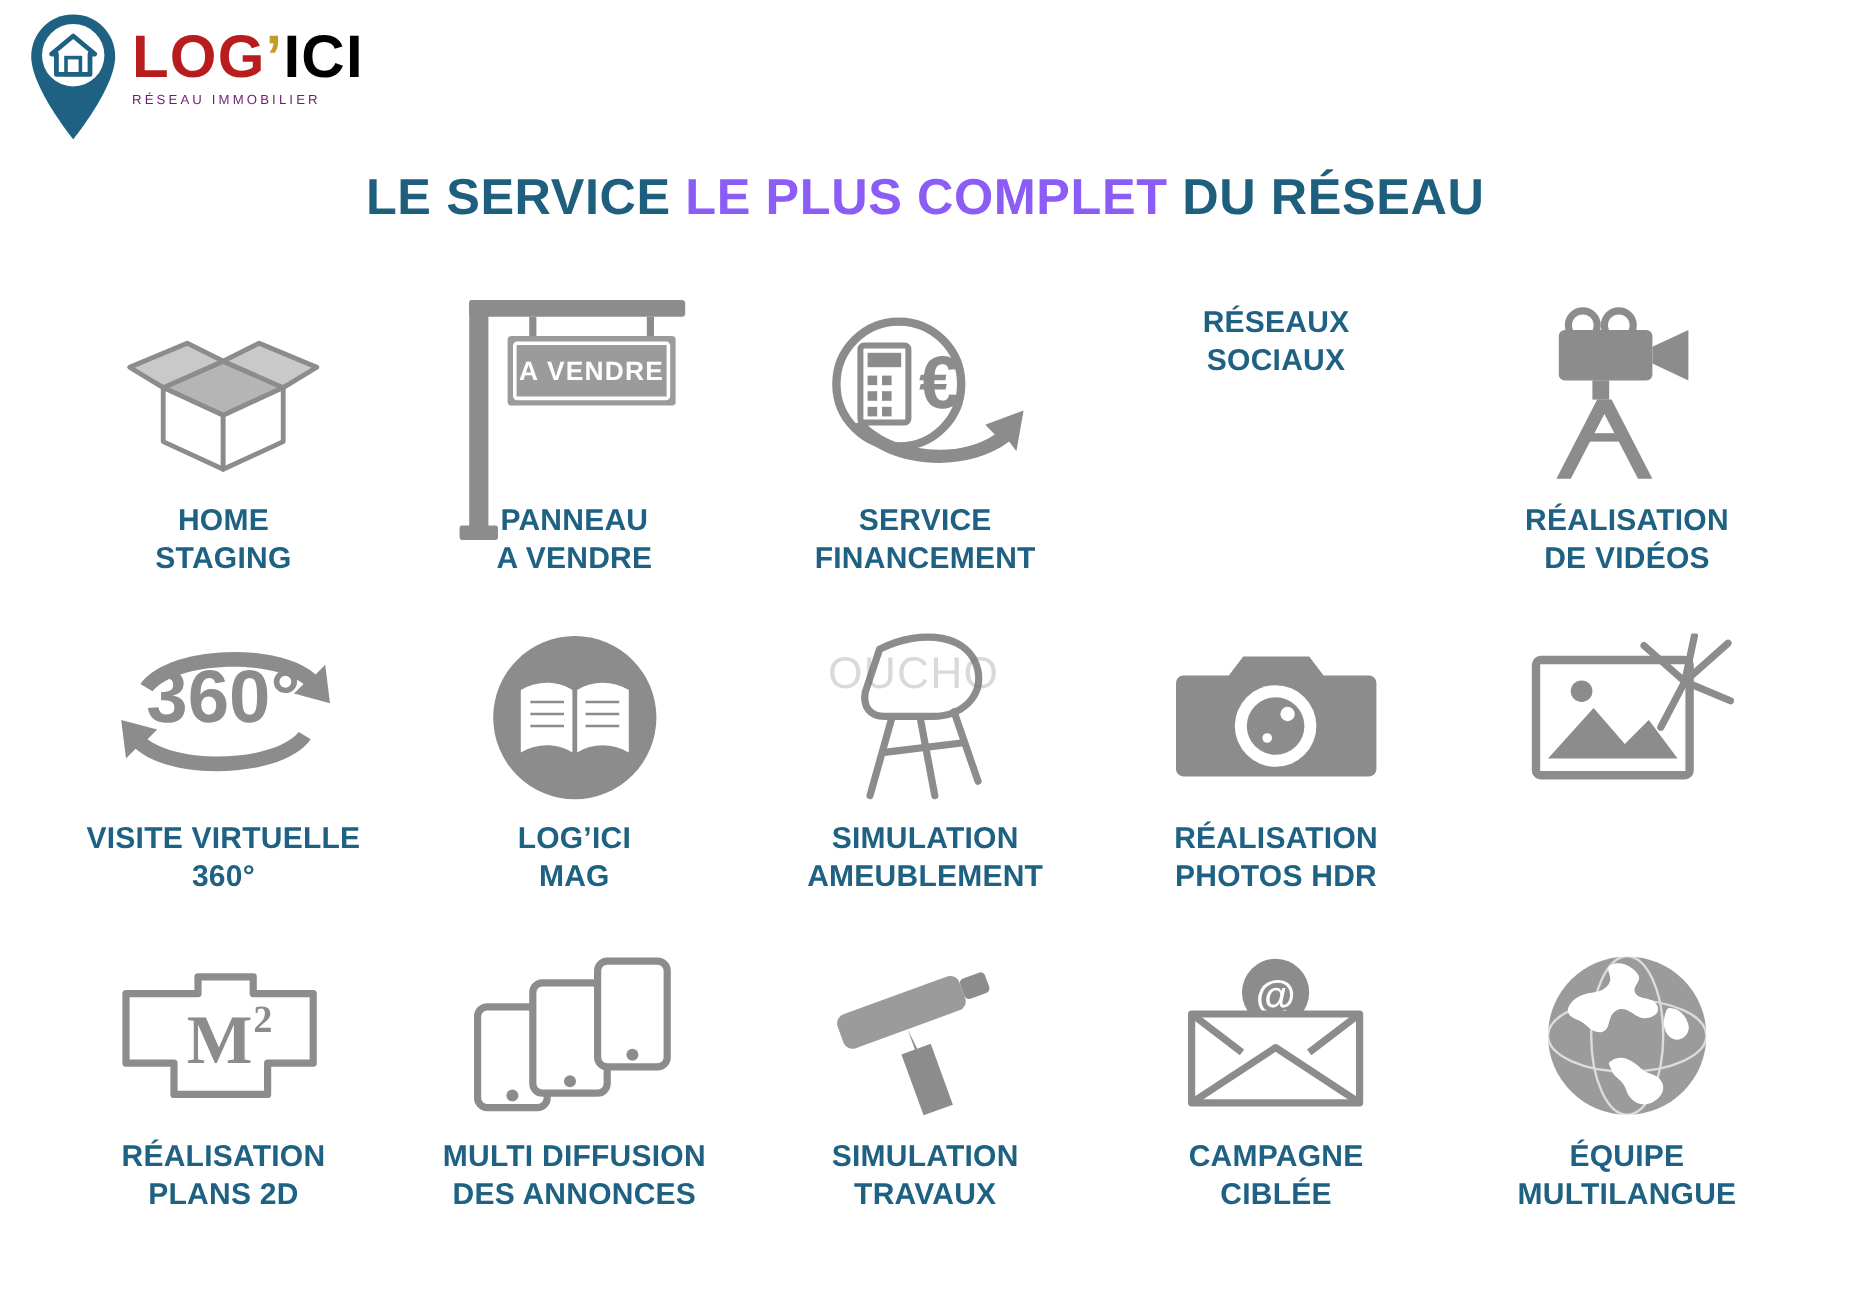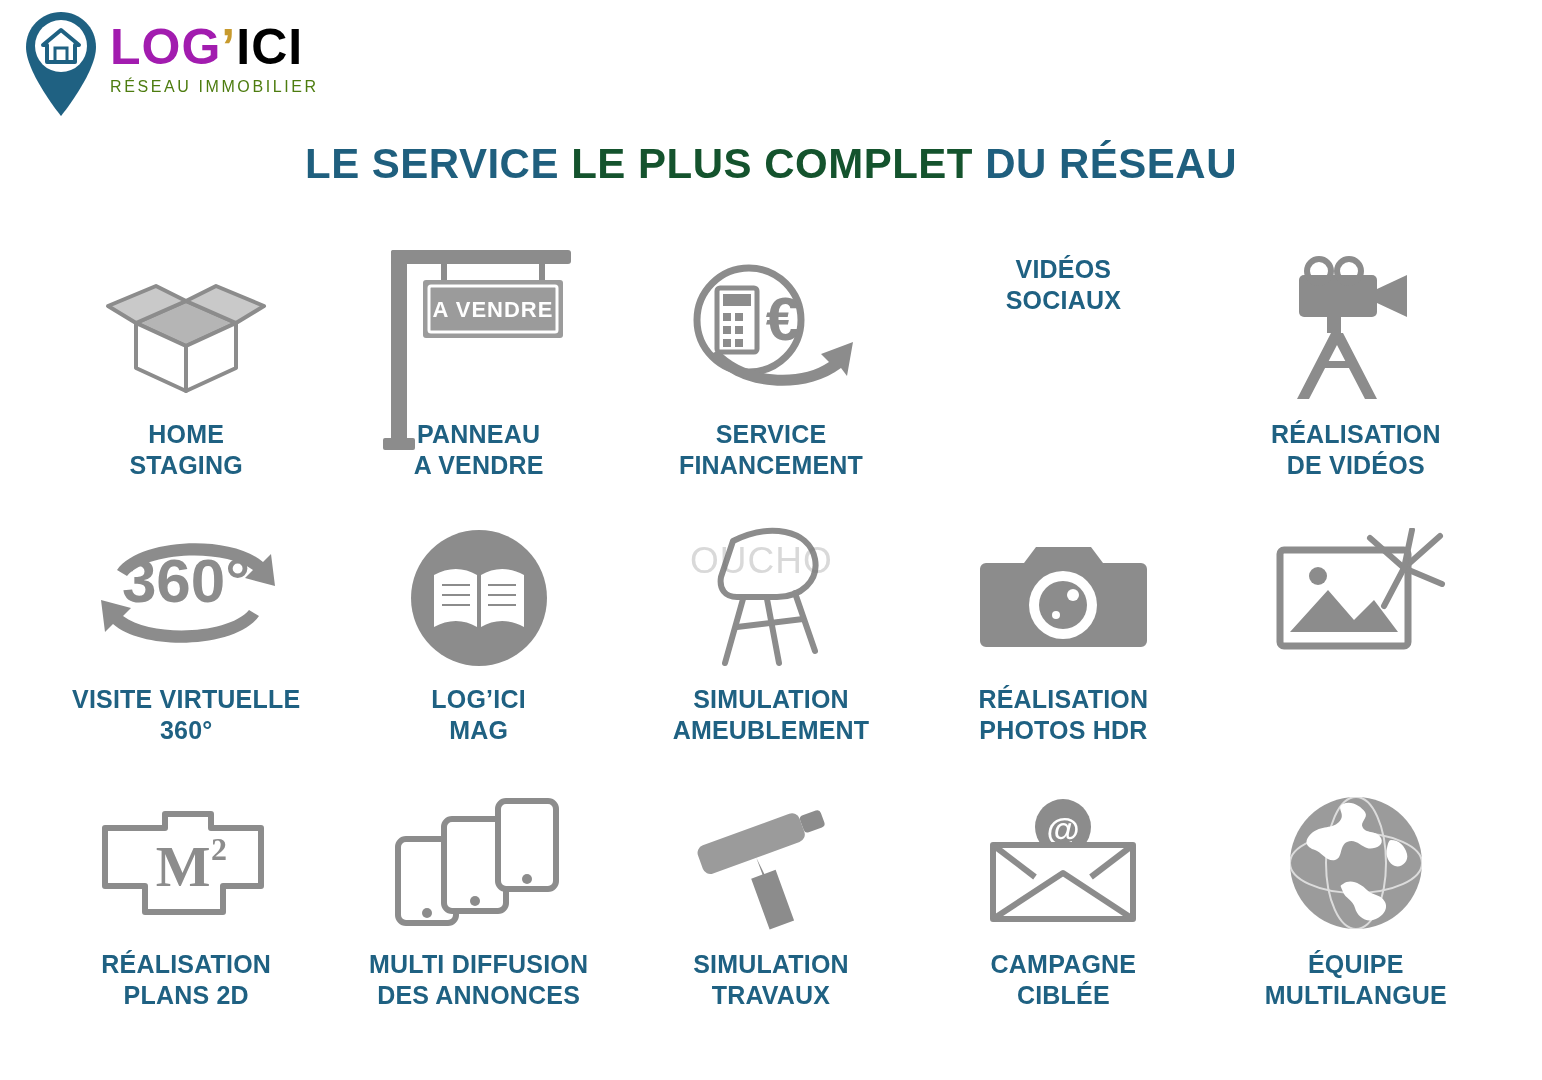--- a/index.html
+++ b/index.html
@@ -28,45 +28,45 @@
     margin-left: 10px;
     margin-top: 12px;
   }
   .logo-word {
     font-size: 50px;
     font-weight: bold;
     letter-spacing: 1px;
     line-height: 1;
     white-space: nowrap;
   }
-  .logo-word .a { color: #a21caf; }
+  .logo-word .a { color: #b91c1c; }
   .logo-word .b { color: #c79a2e; }
   .logo-word .c { color: #000000; margin-top: 32px; }
   .logo-sub {
-    font-size: 16px;
+    font-size: 11px;
     letter-spacing: 2.6px;
-    color: #4d7c0f;
+    color: #701a75;
     margin-top: 6px;
     white-space: nowrap;
   }
 
   
   .title {
     position: absolute;
     top: 140px;
     left: 0;
     width: 100%;
     text-align: center;
     font-size: 42px;
     font-weight: bold;
     letter-spacing: 0.5px;
     white-space: nowrap;
   }
   .title .dark { color: #1f5f7e; margin-top: 12px; }
-  .title .grey { color: #14532d; }
+  .title .grey { color: #8b5cf6; }
 
   
   .grid {
     position: absolute;
     top: 250px;
     left: 40px;
     width: 1462px;
     display: grid;
     grid-template-columns: repeat(5, 1fr);
     grid-template-rows: repeat(3, 255px);
@@ -185,21 +185,21 @@
           <text x="112" y="82" text-anchor="middle" font-family="Liberation Sans, sans-serif" font-size="62" font-weight="bold" fill="#8c8c8c">€</text>
         </g>
         <path d="M40 96 C60 130 130 140 170 110 L176 118 L182 84 L150 96 L158 104 C126 126 70 118 48 92 Z" fill="#8c8c8c"></path>
       </svg>
     </div>
     <div class="cell-label">SERVICE
 FINANCEMENT</div>
   </div>
 
   <div class="cell">
-    <div class="cell-label">VIDÉOS
+    <div class="cell-label">RÉSEAUX
 SOCIAUX</div>
   </div>
 
   <div class="cell">
     <div class="icon-wrap">
       <svg width="190" height="160" viewBox="0 0 190 160">
         <g fill="#8c8c8c">
           <rect x="38" y="22" width="78" height="42" rx="5"></rect>
           <path d="M116 36 L146 22 L146 64 L116 50 Z"></path>
           <circle cx="58" cy="18" r="12" fill="none" stroke="#8c8c8c" stroke-width="6"></circle>

